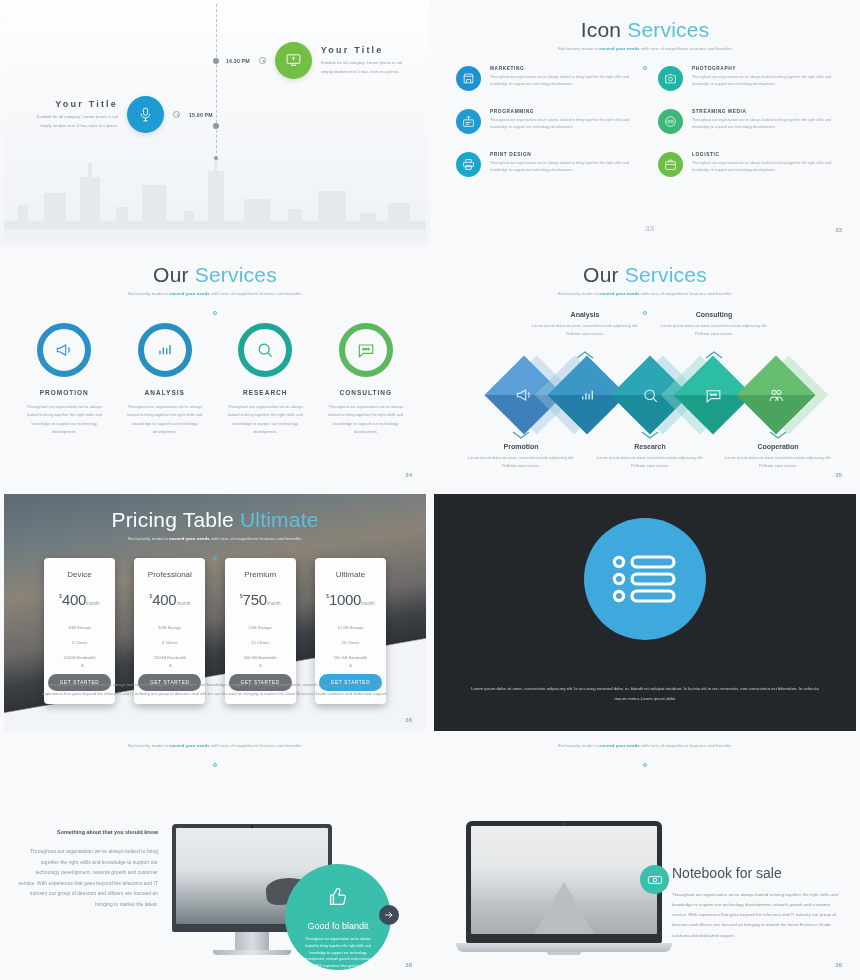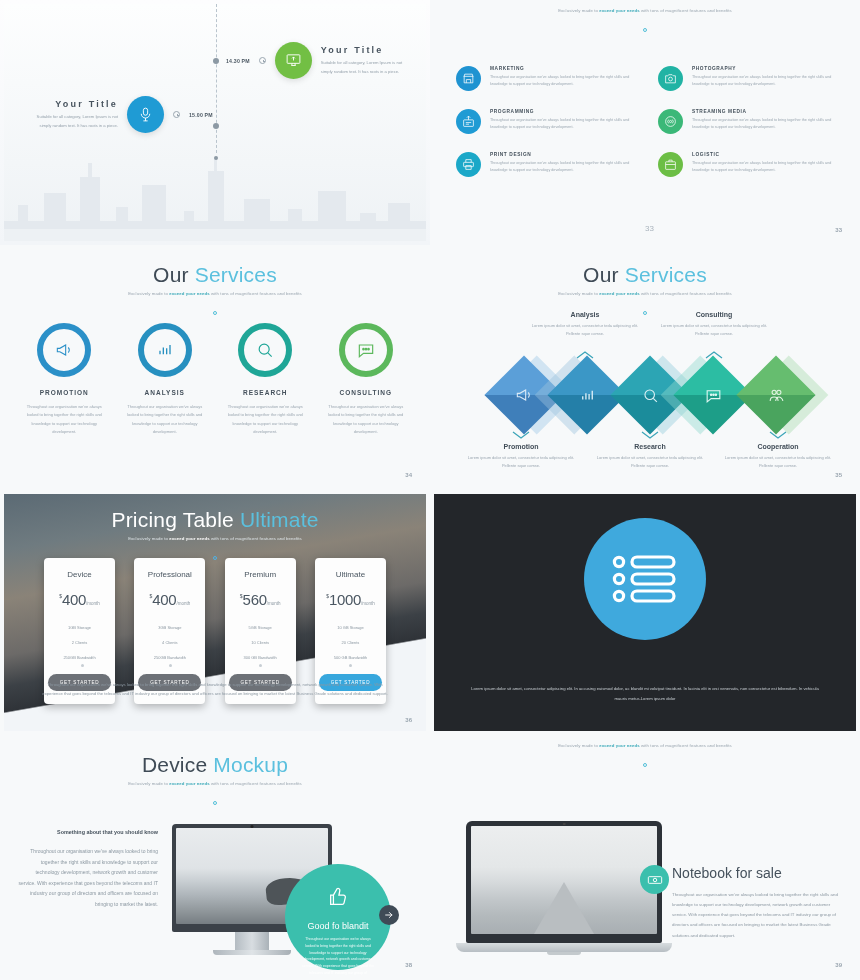--- a/index.html
+++ b/index.html
@@ -284,20 +284,23 @@
           </svg>
         </div>
         <div class="clock"></div>
         <div class="tl-time">15.00 PM</div>
       </div>
     </div>
   </div>
 
   <div class="slide">
     <div class="inner">
+      <div class="s-title">
+        <span>Icon </span><span class="accent">Services</span>
+      </div>
       <div class="s-sub">
         <span>Exclusively made to </span><b>exceed your needs</b><span> with tons of magnificent features and benefits</span>
       </div>
       <div class="s-dot"><i></i></div>
 
       <div class="ico-grid">
         <div class="ico-item">
           <div class="ico-badge" style="background:#1f93d1">
             <svg width="13" height="13" viewBox="0 0 24 24" fill="none" stroke="#fff" stroke-width="1.4">
                 <path d="M3 8h18M4 8l1-4h14l1 4M4 8v12h16V8M8 20v-6h8v6"></path>
@@ -575,21 +578,21 @@
           <ul>
             <li>3GB Storage</li>
             <li>4 Clients</li>
             <li>250GB Bandwidth</li>
           </ul>
           <button class="pbtn">GET STARTED</button>
         </div>
         <div class="pcard">
           <h5>Premium</h5>
           <div class="pprice">
-            <span class="cur">$</span><span class="amt">560</span><span class="per">/month</span>
+            <span class="cur">$</span><span class="amt">750</span><span class="per">/month</span>
           </div>
           <ul>
             <li>5GB Storage</li>
             <li>10 Clients</li>
             <li>300 GB Bandwidth</li>
           </ul>
           <button class="pbtn">GET STARTED</button>
         </div>
         <div class="pcard">
           <h5>Ultimate</h5>
@@ -628,23 +631,20 @@
           <circle cx="7" cy="42" r="4.6"></circle>
             <rect x="20" y="37" width="42" height="10" rx="5"></rect>
         </svg>
       </div>
       <div class="fw-desc">Lorem ipsum dolor sit amet, consectetur adipiscing elit. In accusing euismod dolor, ac blandit mi volutpat tincidunt. In lacinia elit in orci venenatis, non consectetur est bibendum. In vehicula mauris metus.Lorem ipsum dolor</div>
     </div>
   </div>
 
   <div class="slide">
     <div class="inner">
-      <div class="s-title">
-        <span>Device </span><span class="accent">Mockup</span>
-      </div>
       <div class="s-sub">
         <span>Exclusively made to </span><b>exceed your needs</b><span> with tons of magnificent features and benefits</span>
       </div>
       <div class="s-dot"><i></i></div>
 
       <div class="dev-text">
         <h5>Something about that you should know</h5>
         <p>Throughout our organisation we've always looked to bring together the right skills and knowledge to support our technology development, network growth and customer service. With experience that goes beyond the telecoms and IT industry our group of directors and officers are focused on bringing to market the latest.</p>
       </div>
 

